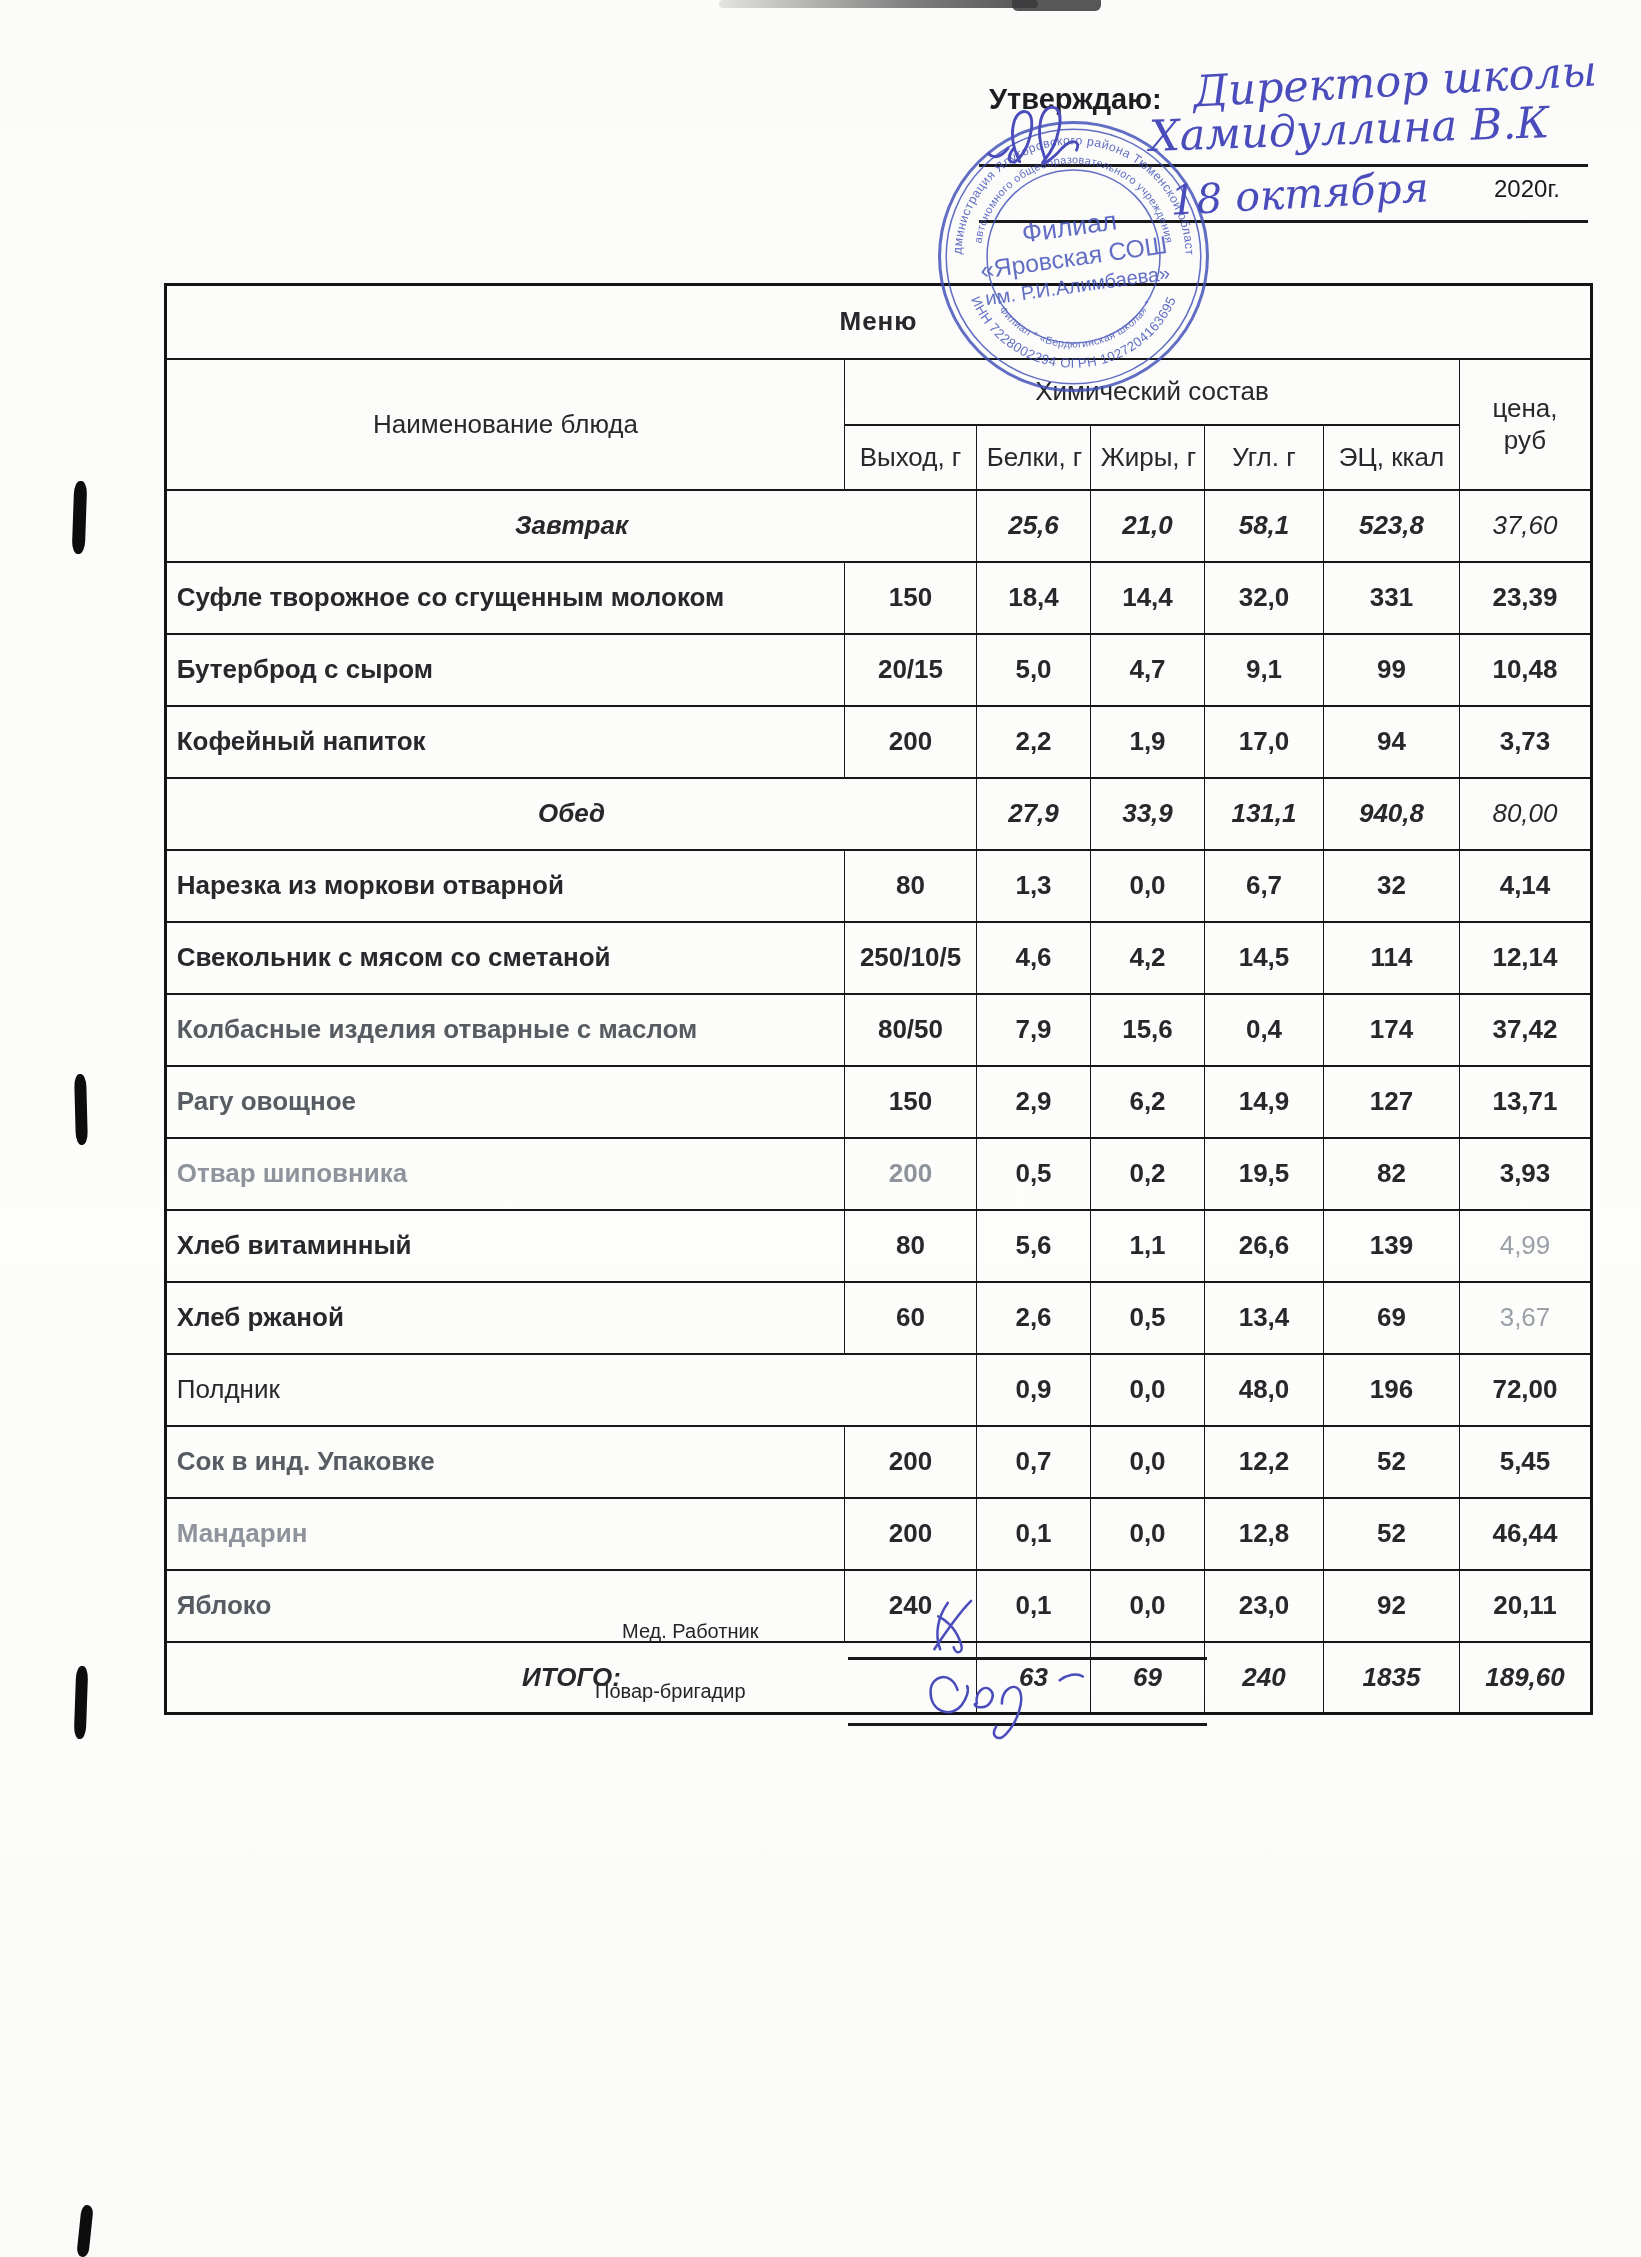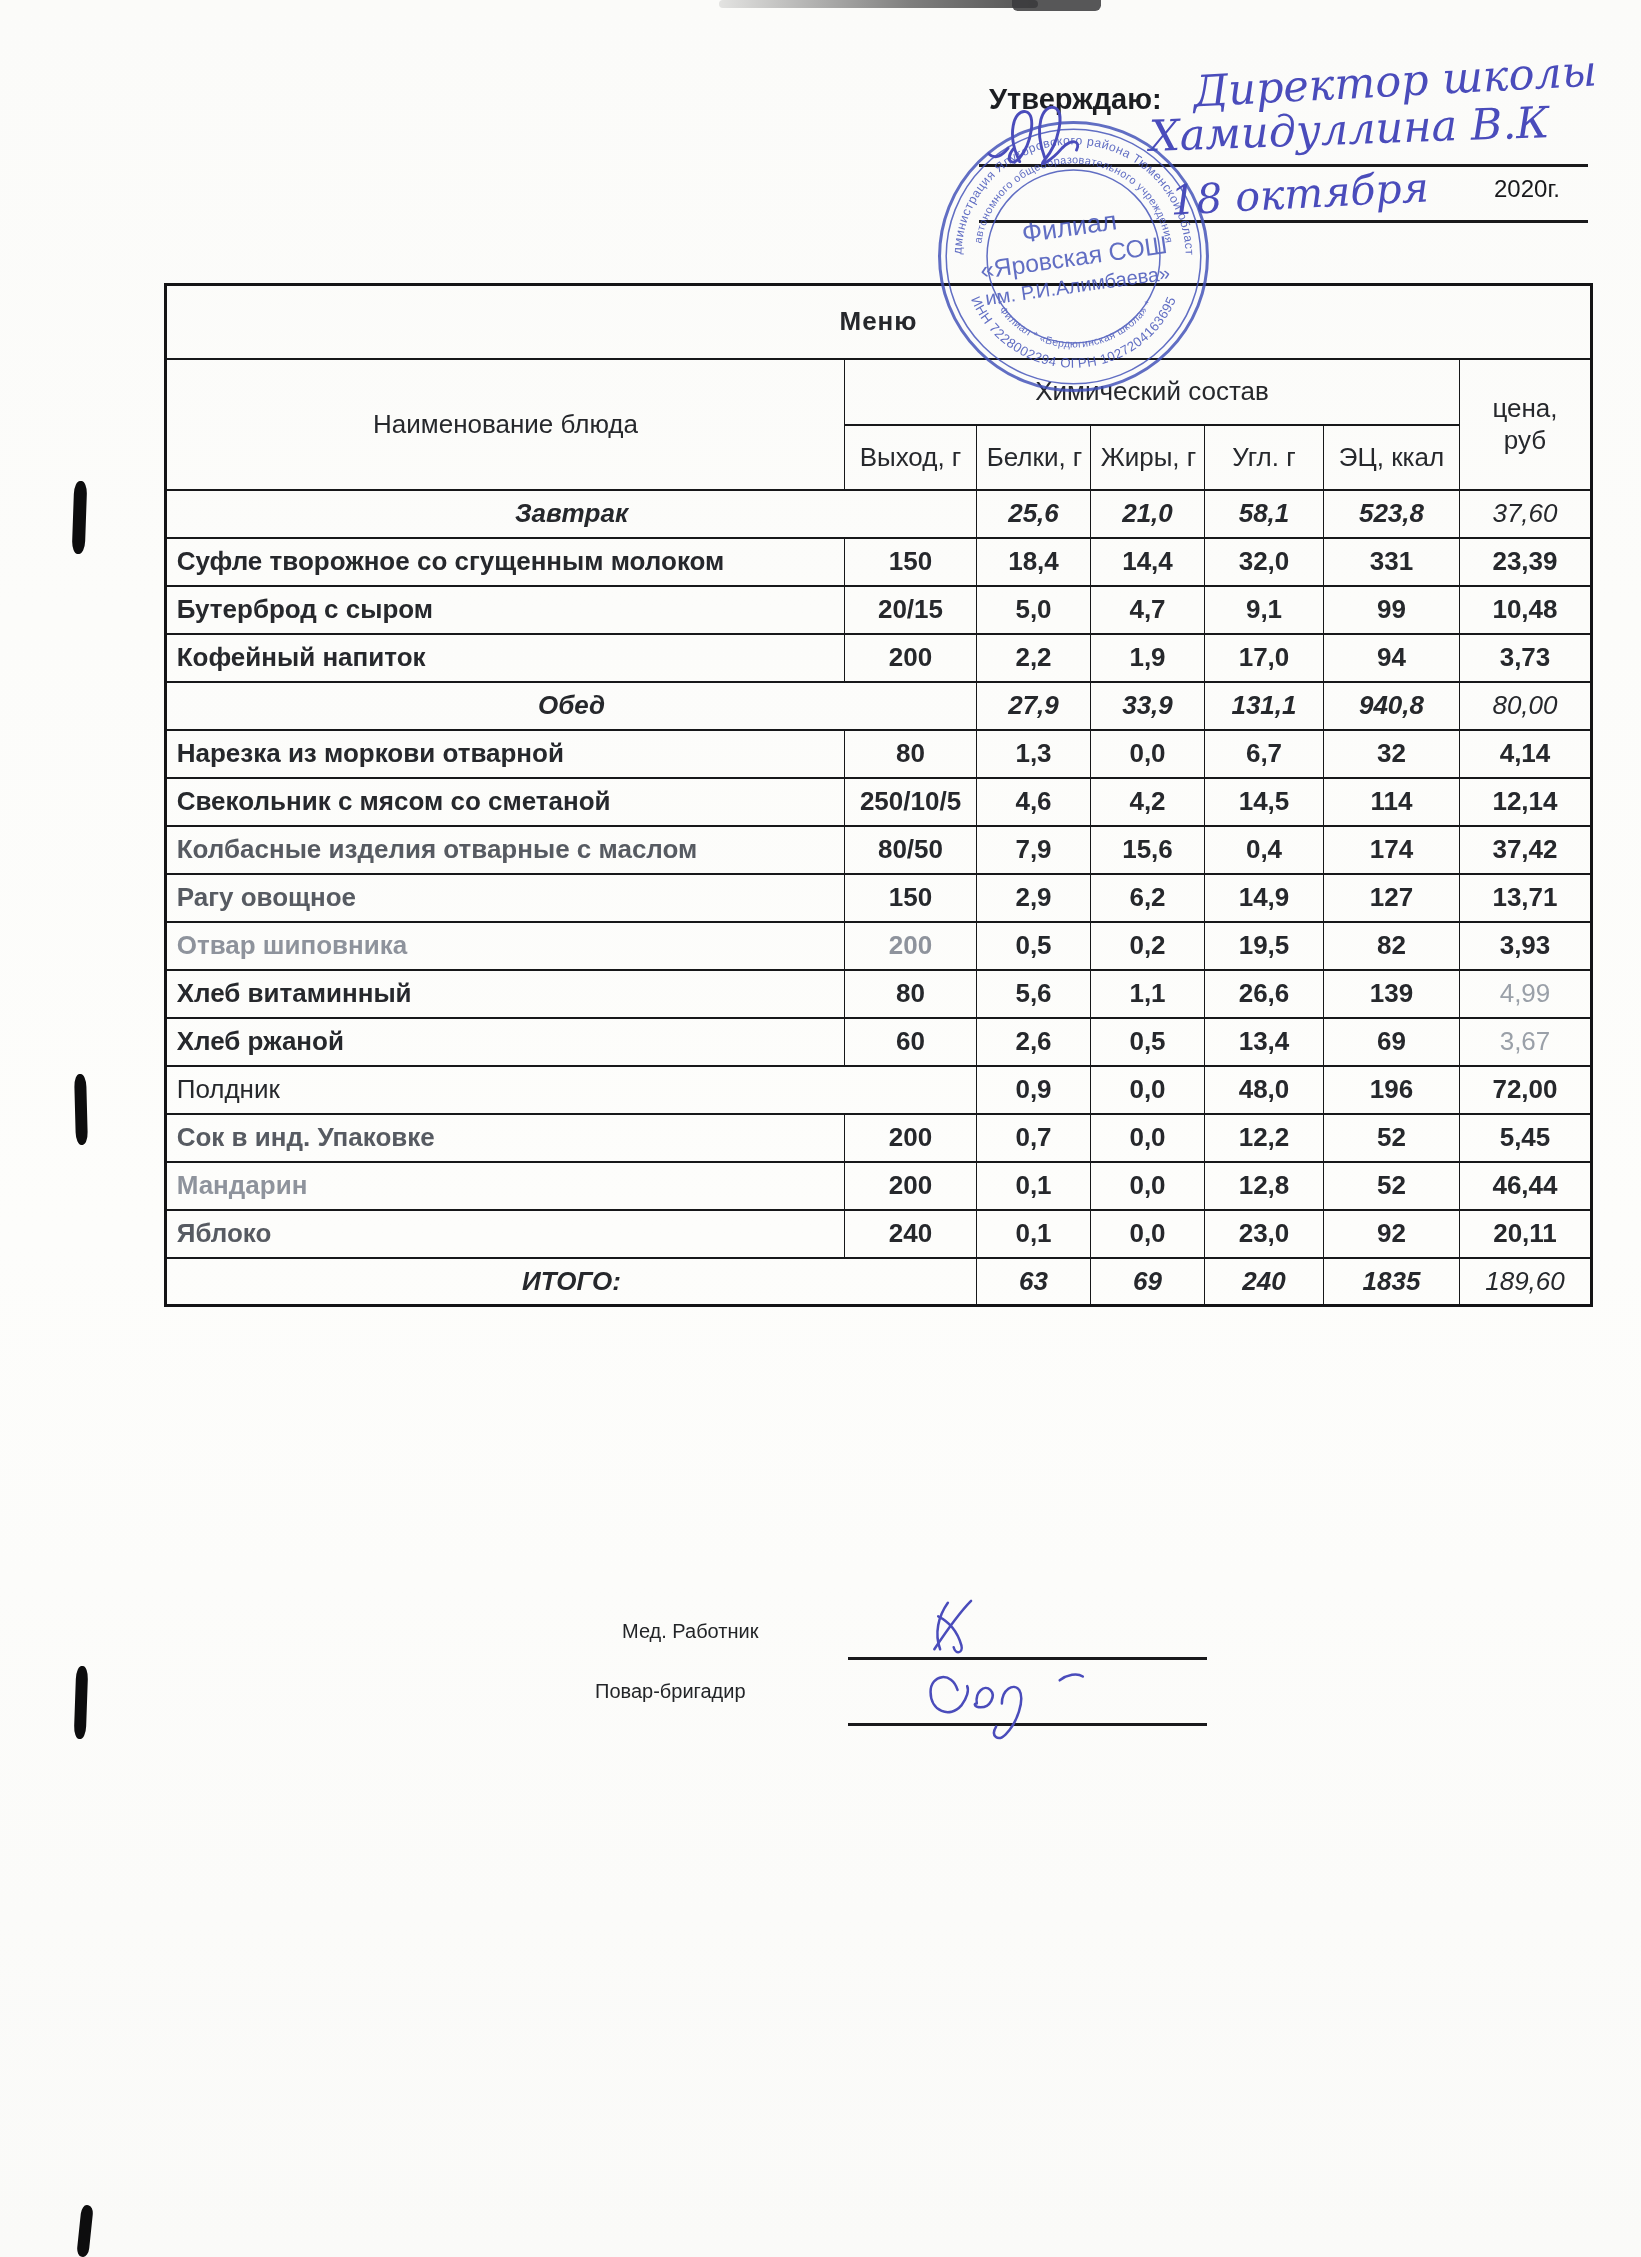--- a/index.html
+++ b/index.html
@@ -39,30 +39,30 @@
   table.menu{position:absolute;left:164px;top:283px;width:1426px;border-collapse:collapse;table-layout:fixed;z-index:2;}
   table.menu{border:3.9px solid #141416;}
   table.menu td{border:1.9px solid #17181a;border-top-width:2.9px;border-bottom-width:2.9px;
     padding:0 9.7px;font-size:26px;color:#26282c;overflow:hidden;white-space:nowrap;}
   tr.t-title{height:74px;}
   td.title-cell{font-size:40px;font-weight:bold;text-align:center;letter-spacing:1px;color:#1b1c1f;}
   tr.t-h1{height:66px;} tr.t-h2{height:65px;}
   td.h{text-align:center;font-size:25px;color:#232529;padding:0 3.9px;}
   td.h-dish{font-size:27px;}
   td.h-price{font-size:28px;line-height:1.25;}
-  tr.row{height:48px;margin-top:7px;}
+  tr.row{height:72px;margin-top:7px;}
   td.c-name{text-align:left;font-weight:bold;padding-left:13.5px;}
   td.c-num{text-align:center;font-weight:bold;}
   td.c-price{text-align:center;font-weight:bold;}
   td.c-section{text-align:center;font-weight:bold;font-style:italic;font-size:30px;}
   td.sec{font-style:italic;font-size:27px;}
   td.sec-price{font-weight:normal;font-style:italic;font-size:26px;color:#3a3d44;}
   td.c-total{text-align:center;font-weight:bold;font-style:italic;font-size:31px;padding-left:13.5px;}
   td.tot{font-style:italic;font-size:28px;}
-  td.tot-price{font-weight:normal;font-style:italic;font-size:26px;color:#34373d;}
+  td.tot-price{font-weight:bold;font-style:italic;font-size:26px;color:#34373d;}
   td.c-sub{text-align:left;font-weight:normal;color:#4c5056;padding-left:13.5px;}
   .soft{color:#575b62 !important;}
   .mut{color:#8e939c !important;}
   .pl{color:#9aa0a8 !important;font-weight:normal !important;}
   
   .foot-label{position:absolute;font-size:20px;color:#232528;}
   .fl-med{left:622px;top:1620px;}
   .fl-cook{left:595px;top:1680px;}
 </style>
 </head>

